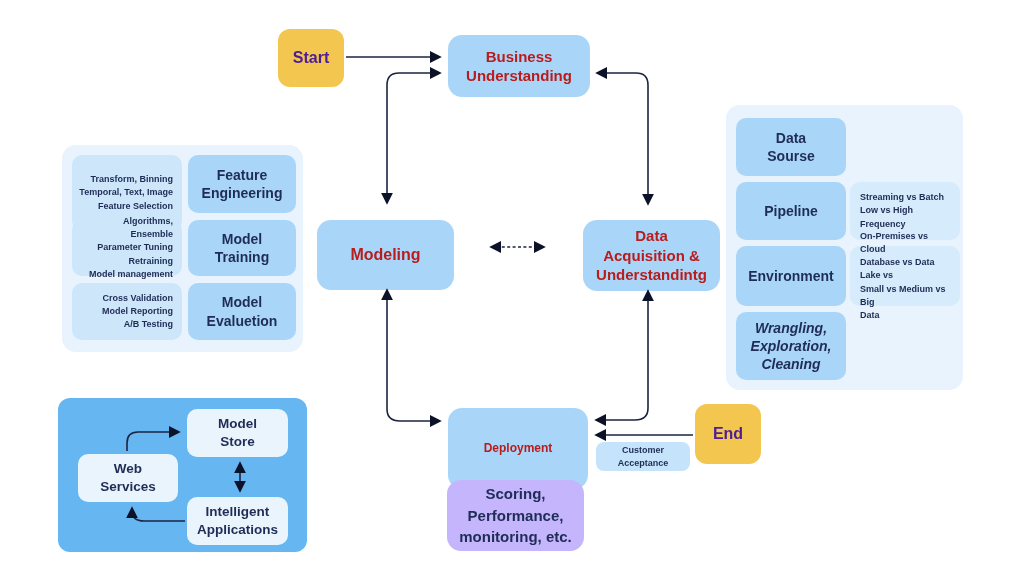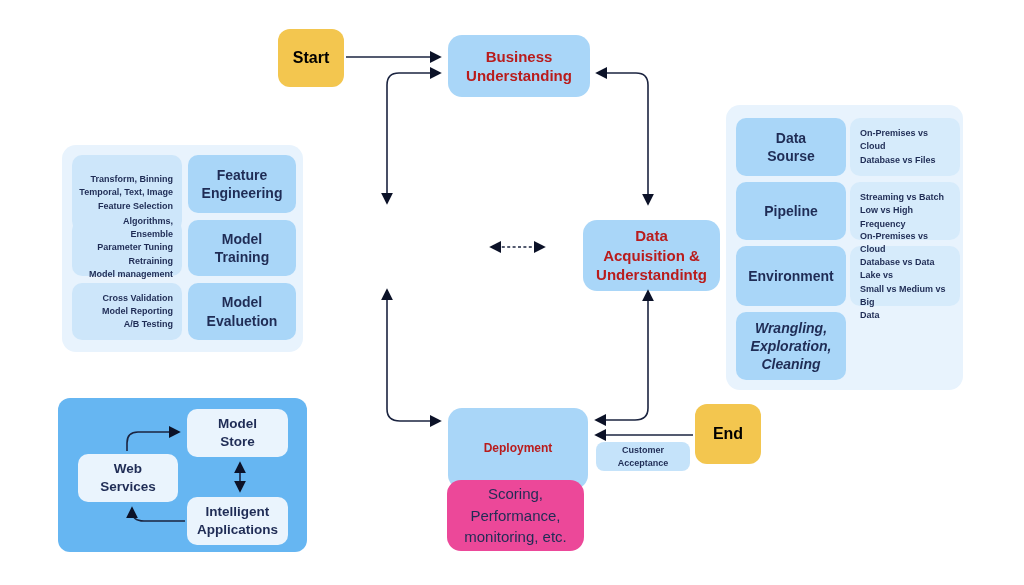--- a/index.html
+++ b/index.html
@@ -6,35 +6,35 @@
   #stage{
     position:relative;width:1024px;height:585px;background:#ffffff;overflow:hidden;
     font-family:"Liberation Sans","DejaVu Sans",sans-serif;color:#1f2c55;
   }
   .abs{position:absolute;box-sizing:border-box;display:flex;align-items:center;justify-content:center;}
   .pre{white-space:pre-line;}
   
   .node{background:#a9d6f8;border-radius:14px;font-size:15px;font-weight:600;
         text-align:center;line-height:1.3;color:#b91c1c;margin-top:8px;}
   
-  .terminal{background:#f3c64f;border-radius:12px;font-size:16px;font-weight:600;color:#000000;}
+  .terminal{background:#f3c64f;border-radius:12px;font-size:16px;font-weight:600;color:#4c1d95;}
   
   .panel{background:#e8f3fd;border-radius:14px;}
   .panel-title{background:#a9d6f8;border-radius:10px;font-size:14px;font-weight:600;
                text-align:center;line-height:1.3;}
   .panel-detail{background:#cde6fa;border-radius:10px;font-size:9px;font-weight:600;line-height:1.45;}
   .detail-right{justify-content:flex-end;text-align:right;padding-right:9px;padding-left:6px;}
   .detail-left{background:#d6ebfb;justify-content:flex-start;text-align:left;padding-left:10px;padding-right:4px;}
   
   .blue-panel{background:#66b6f2;border-radius:12px;}
   .white-box{background:#eaf4fd;border-radius:10px;font-size:13.5px;font-weight:600;
              text-align:center;line-height:1.3;}
   .mini-box{background:#c5e3fa;border-radius:8px;font-size:9px;font-weight:600;
             text-align:center;line-height:1.4;}
-  .scoring{background:#ec4899;border-radius:14px;font-size:15px;font-weight:400;
+  .scoring{background:#c4b5fd;border-radius:14px;font-size:15px;font-weight:700;
            text-align:center;line-height:1.45;}
   #arrows{position:absolute;left:0;top:0;width:1024px;height:585px;pointer-events:none;}
 </style>
 </head>
 <body>
 
 <div id="stage">
 
   <div class="abs panel" style="left:62px;top:145px;width:241px;height:207px;"></div>
 
@@ -56,22 +56,20 @@
 Training</div>
 
   <div class="abs panel-detail detail-right pre" style="left:72px;top:283px;width:110px;height:57px;">Cross Validation
 Model Reporting
 A/B Testing</div>
   <div class="abs panel-title pre" style="left:188px;top:283px;width:108px;height:57px;">Model
 Evaluetion</div>
 
   <div class="abs panel-title pre" style="left:736px;top:118px;width:110px;height:58px;">Data
 Sourse</div>
-  <div class="abs panel-detail detail-left pre" style="left:850px;top:118px;width:110px;height:58px;">On-Premises vs Cloud
-Database vs Files</div>
 
   <div class="abs panel-title pre" style="left:736px;top:182px;width:110px;height:58px;">Pipeline</div>
   <div class="abs panel-detail detail-left pre" style="left:850px;top:182px;width:110px;height:58px;">Streaming vs Batch
 Low vs High Frequency</div>
 
   <div class="abs panel-title pre" style="left:736px;top:246px;width:110px;height:60px;">Environment</div>
   <div class="abs panel-detail detail-left pre" style="left:850px;top:246px;width:110px;height:60px;">On-Premises vs Cloud
 Database vs Data Lake vs
 Small vs Medium vs Big
 Data</div>
@@ -85,20 +83,21 @@
   <div class="abs white-box pre" style="left:78px;top:454px;width:100px;height:48px;">Web
 Services</div>
   <div class="abs white-box pre" style="left:187px;top:497px;width:101px;height:48px;">Intelligent
 Applications</div>
 
   <div class="abs terminal" style="left:278px;top:29px;width:66px;height:58px;">Start</div>
 
   <div class="abs node pre" style="left:448px;top:27px;width:142px;height:62px;">Business
 Understanding</div>
 
+  <div class="abs node" style="left:317px;top:212px;width:137px;height:70px;font-size:16px;">Modeling</div>
 
   <div class="abs node pre" style="left:583px;top:212px;width:137px;height:71px;">Data
 Acquisition &amp;
 Understandintg</div>
 
   <div class="abs node" style="left:448px;top:400px;width:140px;height:81px;font-size:12px;">Deployment</div>
 
   <div class="abs mini-box pre" style="left:596px;top:442px;width:94px;height:29px;">Customer
 Acceptance</div>
 

